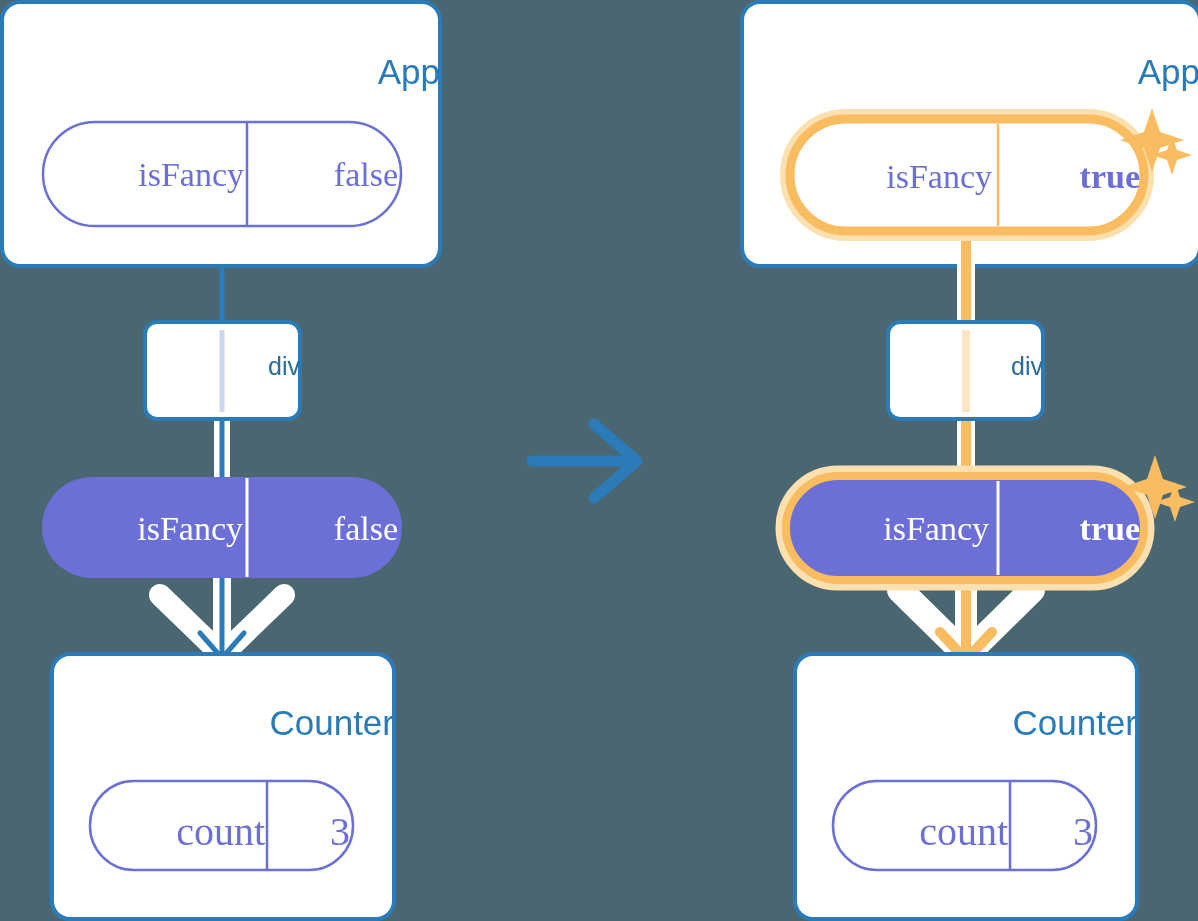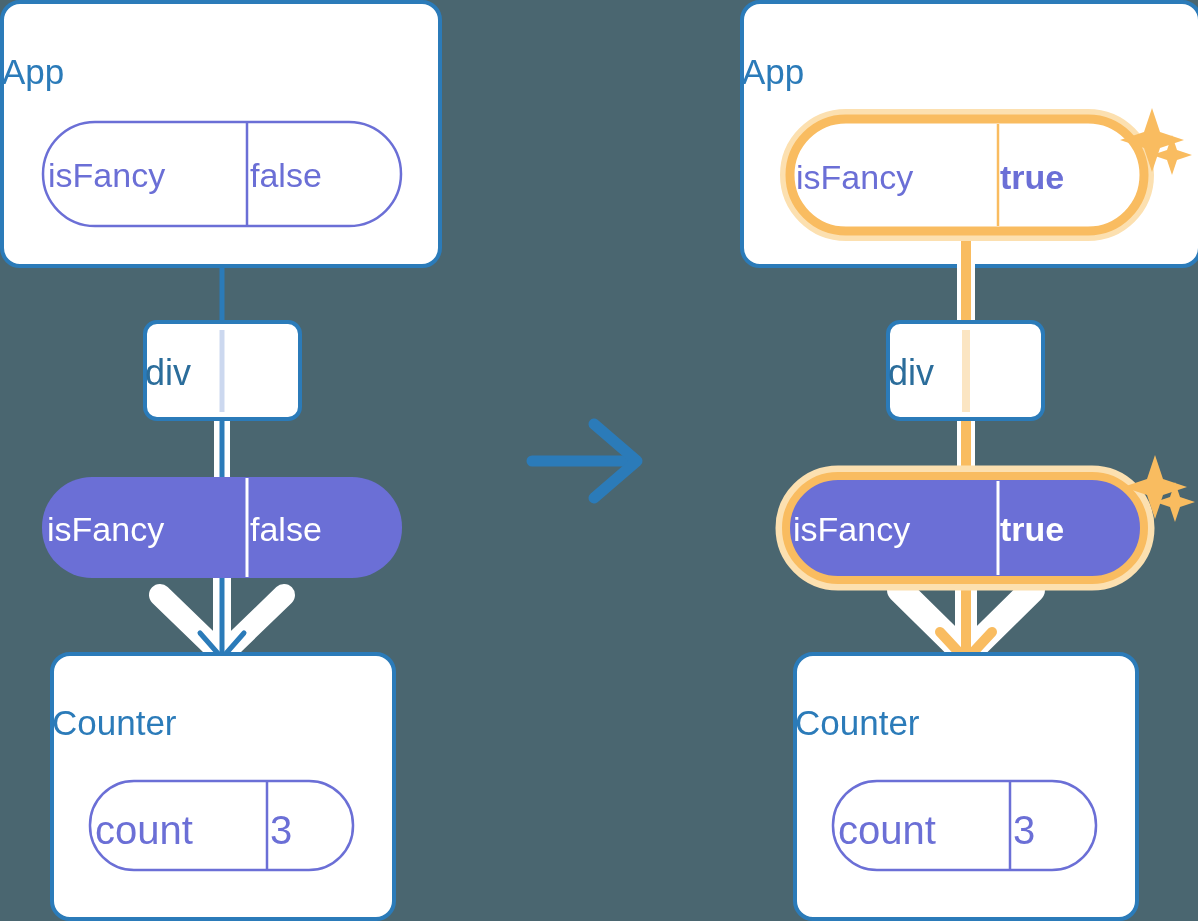--- a/index.html
+++ b/index.html
@@ -20,37 +20,37 @@
     left: 0;
     top: 0;
     width: 1198px;
     height: 921px;
   }
   .node-label {
     position: absolute;
     color: #2b7bb9;
     font-size: 35px;
     font-family: "Liberation Sans", sans-serif;
-    text-align: left;
+    text-align: right;
     white-space: nowrap;
     pointer-events: none;
   }
   .div-label {
     position: absolute;
     color: #2b6d9b;
-    font-size: 36px;
+    font-size: 25px;
     font-family: "Liberation Sans", sans-serif;
-    text-align: left;
+    text-align: right;
     white-space: nowrap;
   }
   .pill-key, .pill-val {
     position: absolute;
-    font-family: Liberation Sans, sans-serif;
+    font-family: Liberation Serif, serif;
     white-space: nowrap;
-    text-align: left;
+    text-align: right;
   }
   .pill-outline-text { color: #6b6fd6; font-size: 34px; }
   .pill-filled-text  { color: #ffffff; font-size: 34px; }
   .bold { font-weight: bold; }
   .counter-key, .counter-val { color: #6b6fd6; font-size: 40px; }
 </style>
 </head>
 <body>
 
 <div id="stage">

